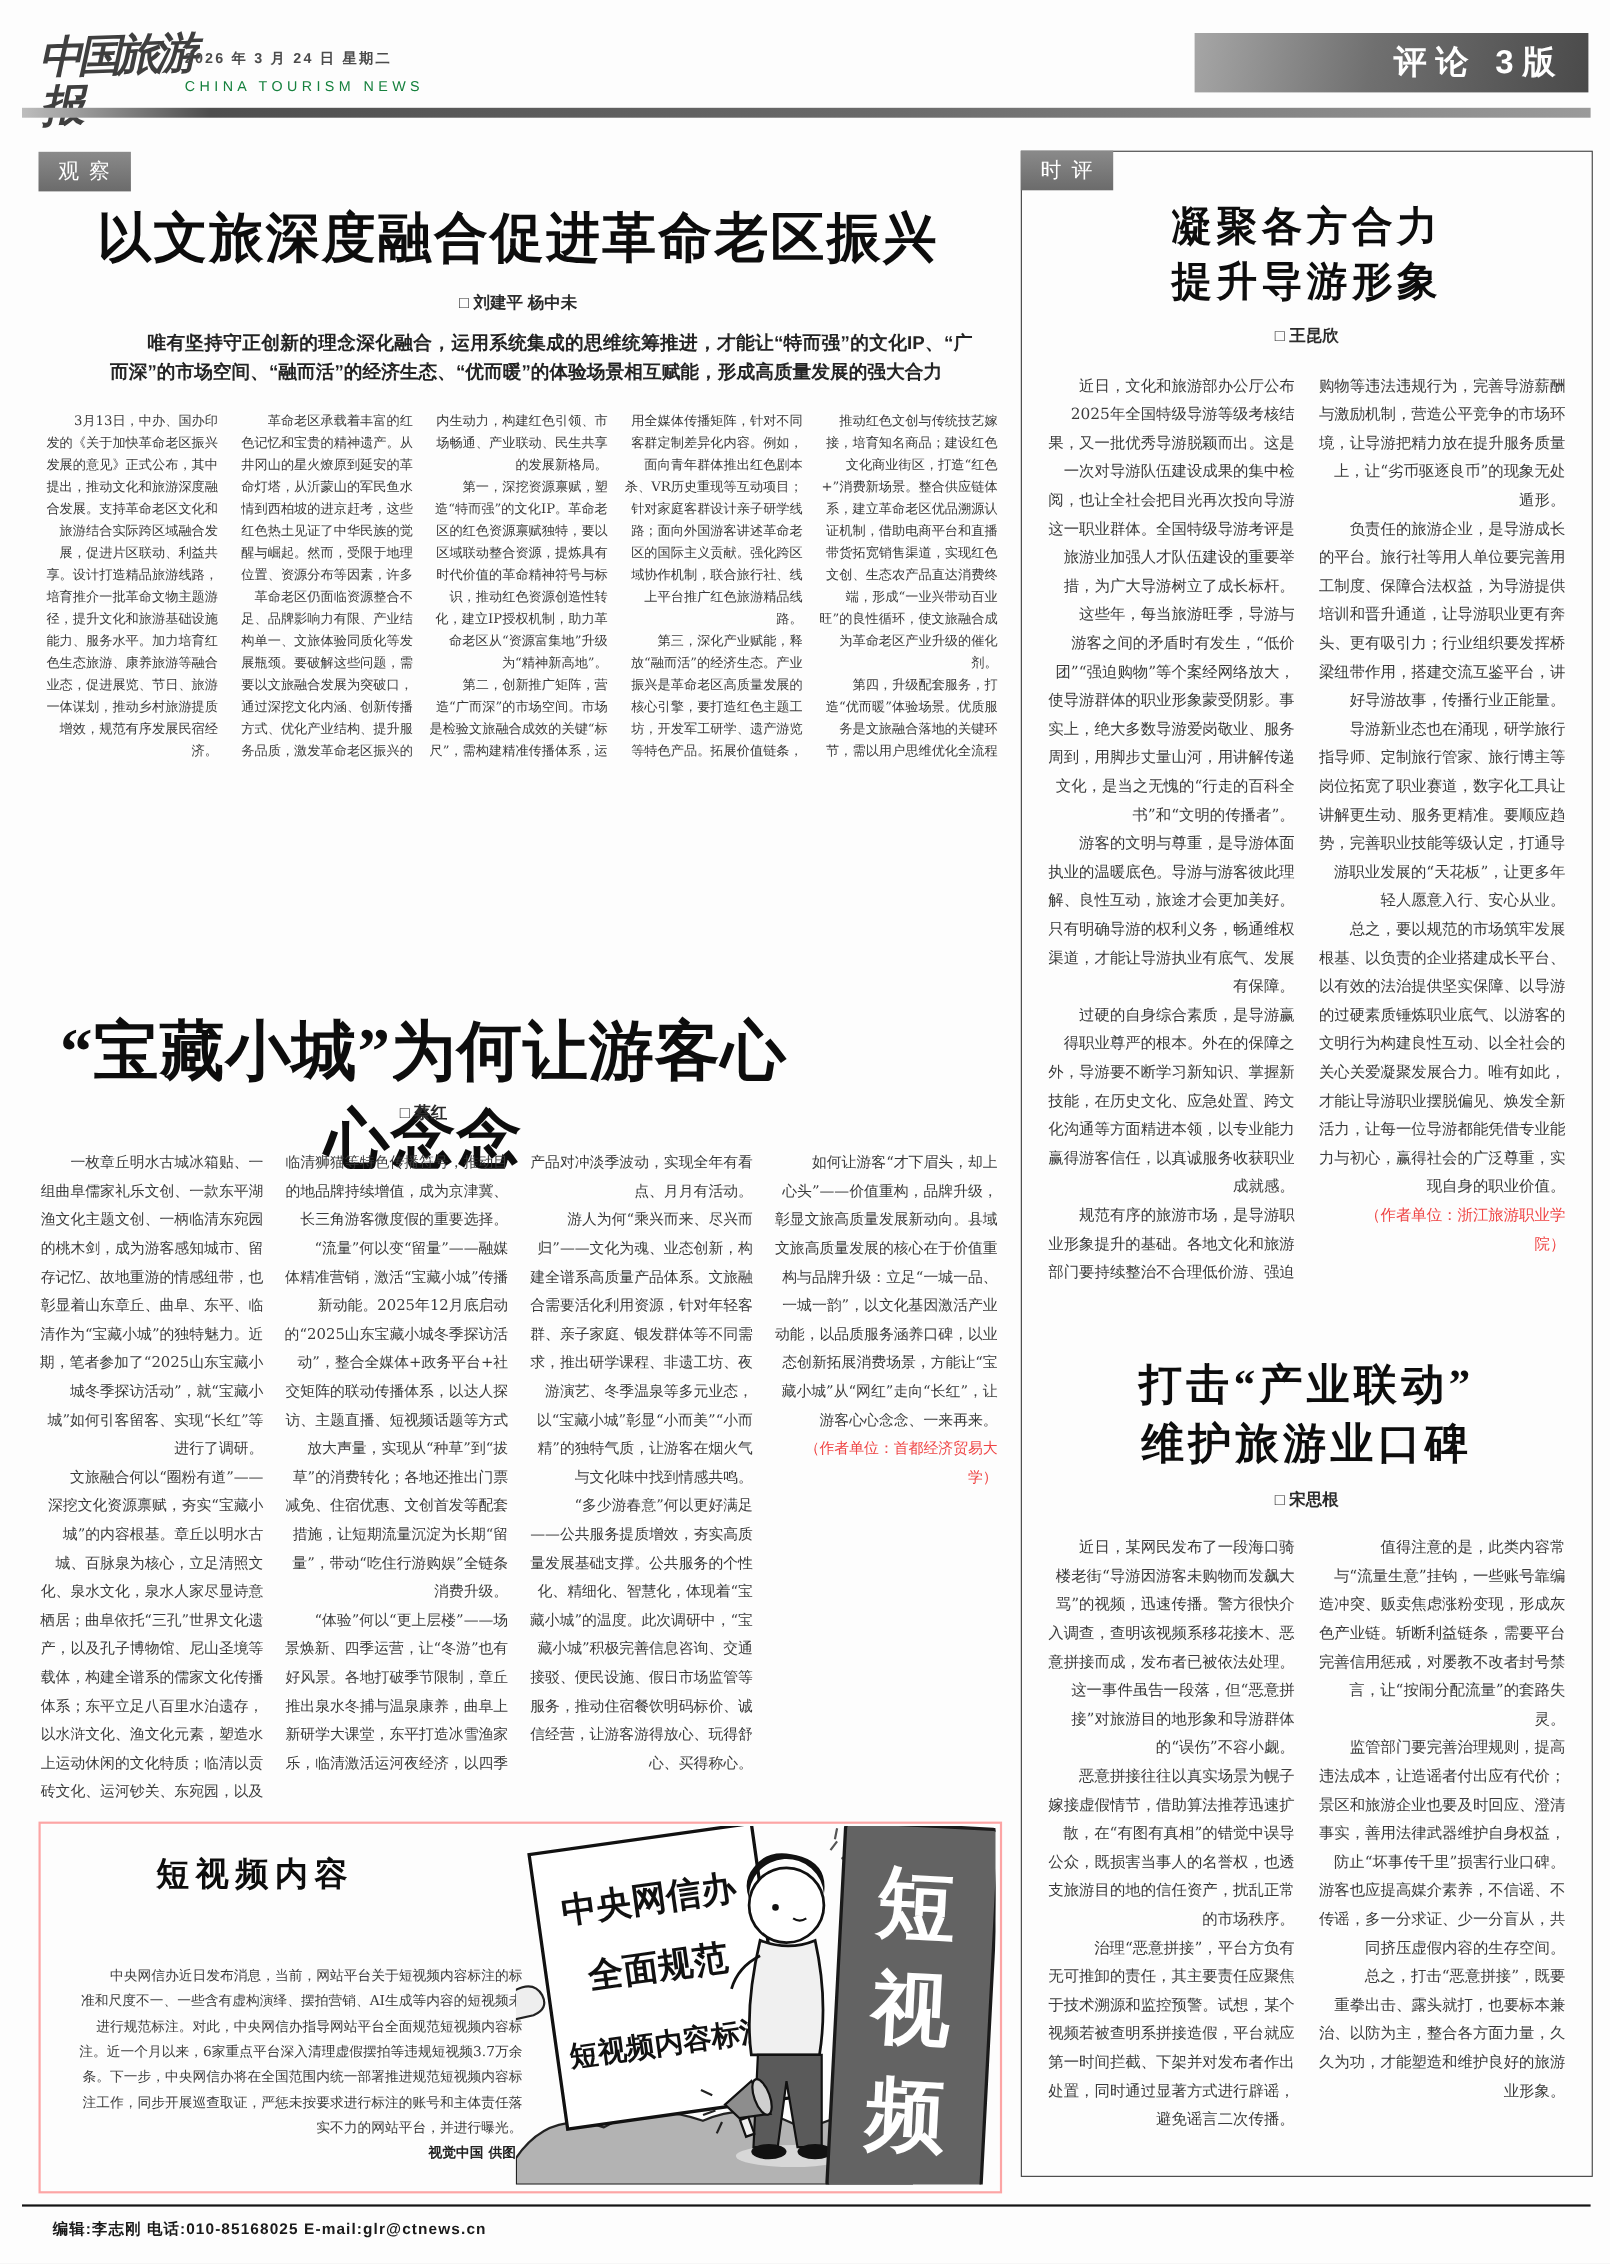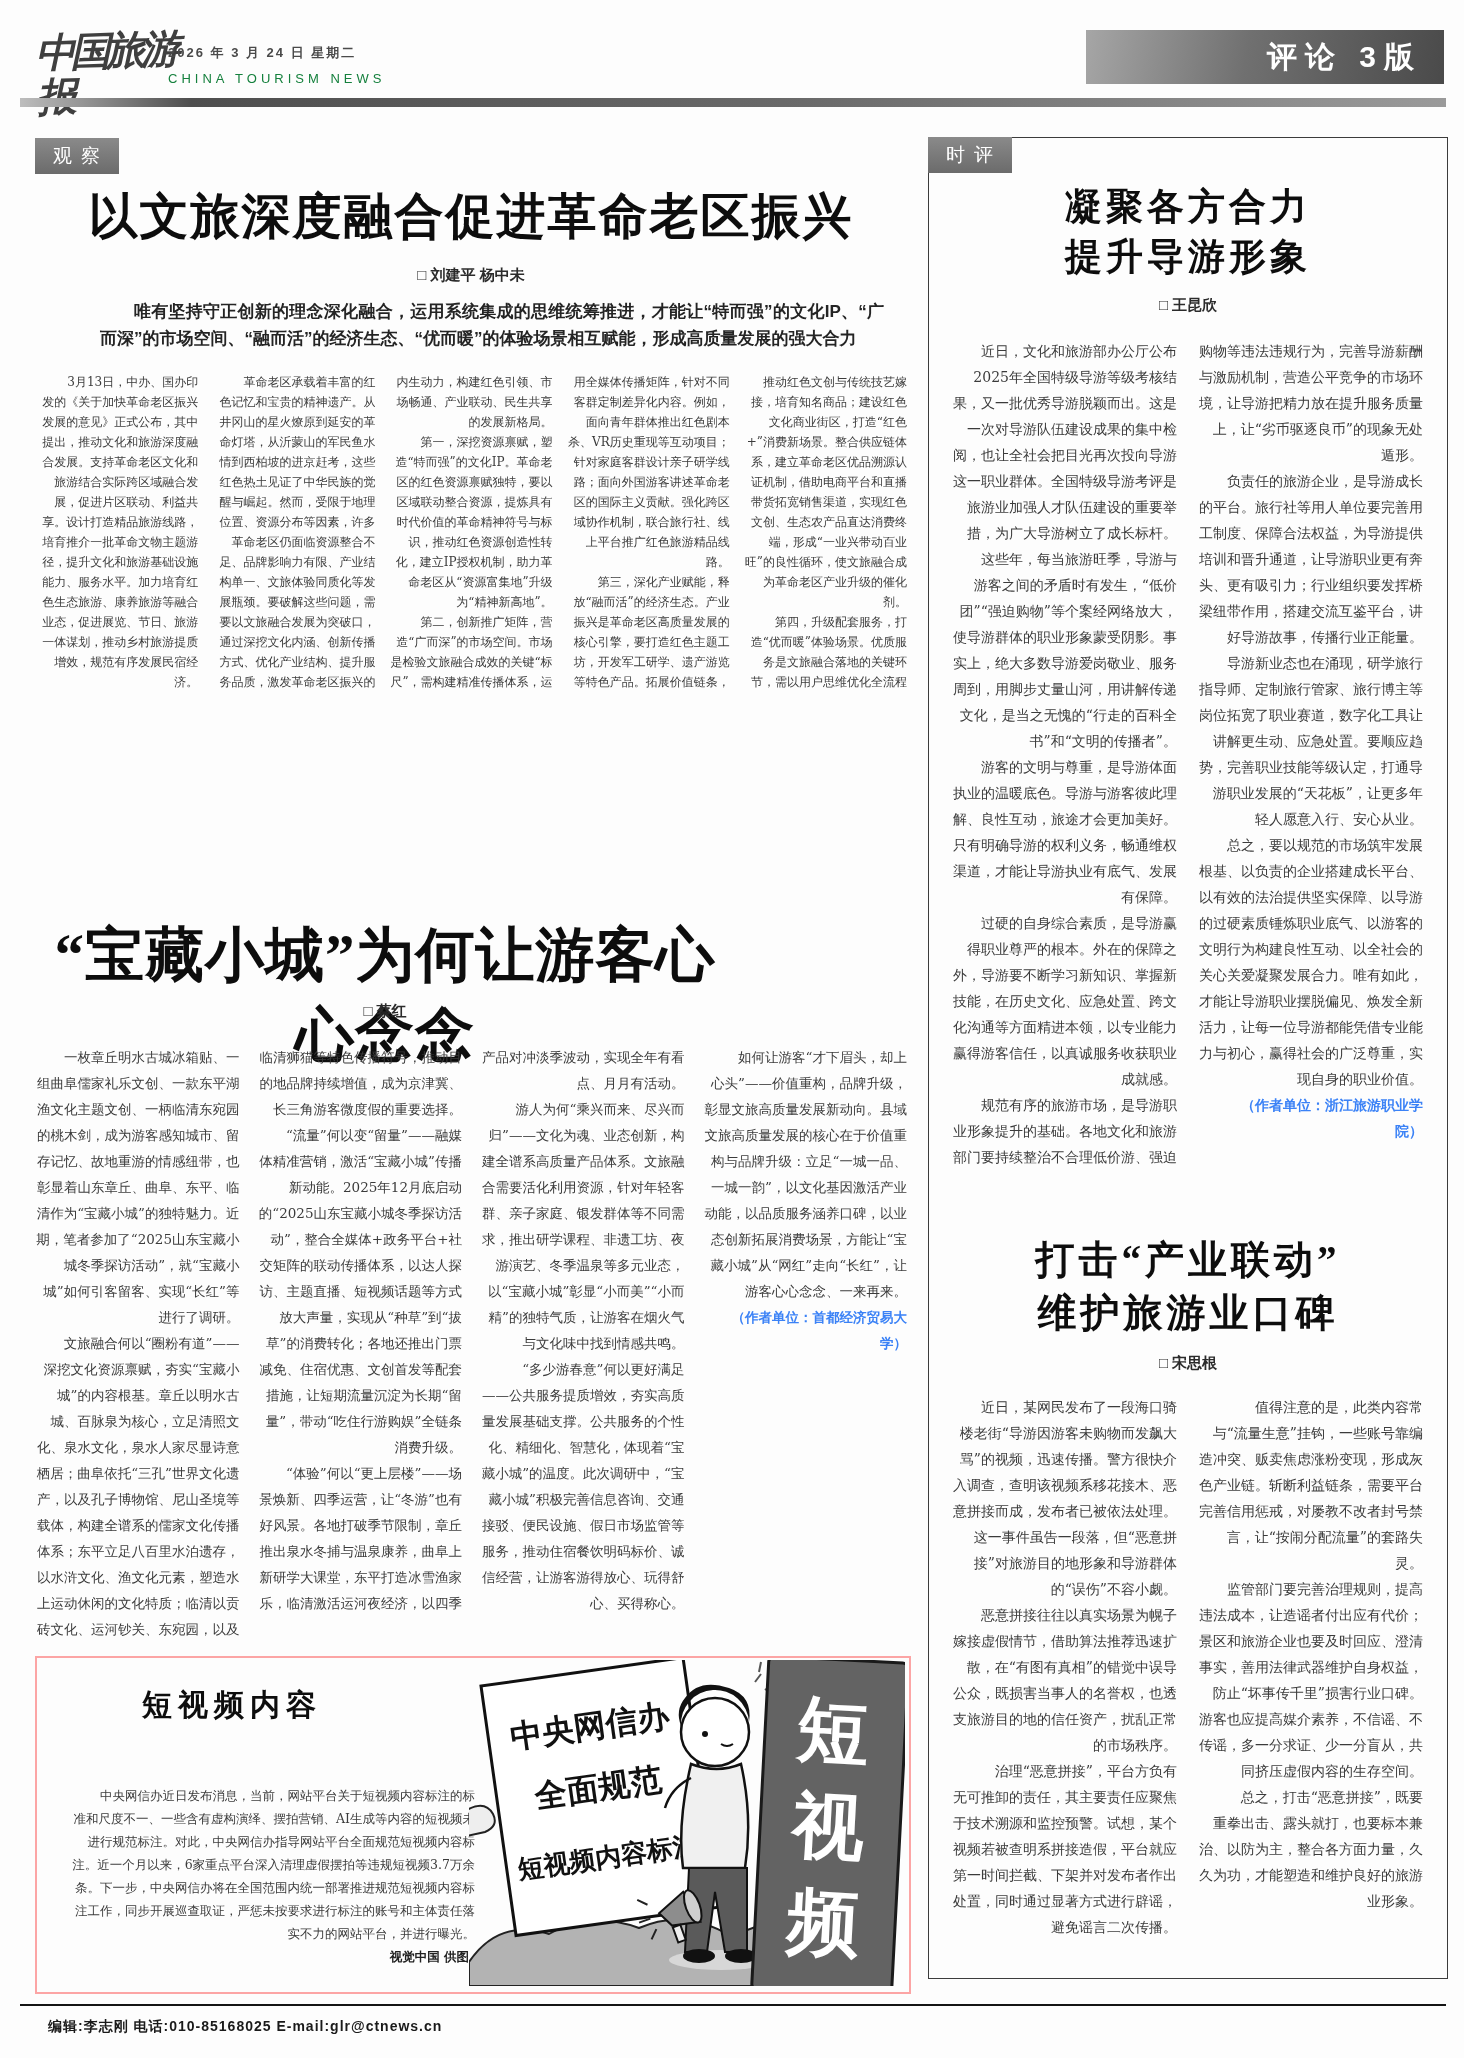--- a/index.html
+++ b/index.html
@@ -24,21 +24,21 @@
   .tag{background:linear-gradient(180deg,#8a8a8a,#6b6b6b);color:#fff;font-size:19px;
        letter-spacing:9px;padding:5px 10px 5px 18px;display:inline-block;}
 
   
   .h-serif{font-family:"Liberation Serif","DejaVu Serif",serif;font-weight:bold;color:#0d0d0d;}
   .byline{font-size:15px;font-weight:bold;color:#2b2b2b;text-align:center;}
 
   
   .kai{font-family:"DejaVu Serif","Liberation Serif",serif;color:#3b3b3b;text-align:justify;}
   .kai p{margin:0;text-indent:2em;text-align:right;}
-  .kai p.author{font-weight:bold;color:#3b82f6;}
+  .kai p.author{font-weight:normal;color:#ef4444;}
 
   .a1-body{position:absolute;left:35px;top:372px;width:872px;height:332px;
            column-count:5;column-gap:14px;font-size:12px;line-height:20px;column-fill:auto;overflow:hidden;}
   .a2-body{position:absolute;left:35px;top:1044px;width:872px;height:600px;
            column-count:4;column-gap:18px;font-size:13.5px;line-height:26px;column-fill:auto;overflow:hidden;}
 
   
   .right-box{position:absolute;left:928px;top:137px;width:518px;height:1840px;
              border:1px solid #3c3c3c;background:#fdfdfd;}
   .right-box .tag{position:absolute;left:-1px;top:-1px;}
@@ -115,21 +115,21 @@
     </div>
     <div class="r-byline byline" style="top:158px;">□ 王昆欣</div>
 
     <div class="r-body kai" style="top:200px;height:848px;">
       <p>近日，文化和旅游部办公厅公布2025年全国特级导游等级考核结果，又一批优秀导游脱颖而出。这是一次对导游队伍建设成果的集中检阅，也让全社会把目光再次投向导游这一职业群体。全国特级导游考评是旅游业加强人才队伍建设的重要举措，为广大导游树立了成长标杆。</p>
       <p>这些年，每当旅游旺季，导游与游客之间的矛盾时有发生，“低价团”“强迫购物”等个案经网络放大，使导游群体的职业形象蒙受阴影。事实上，绝大多数导游爱岗敬业、服务周到，用脚步丈量山河，用讲解传递文化，是当之无愧的“行走的百科全书”和“文明的传播者”。</p>
       <p>游客的文明与尊重，是导游体面执业的温暖底色。导游与游客彼此理解、良性互动，旅途才会更加美好。只有明确导游的权利义务，畅通维权渠道，才能让导游执业有底气、发展有保障。</p>
       <p>过硬的自身综合素质，是导游赢得职业尊严的根本。外在的保障之外，导游要不断学习新知识、掌握新技能，在历史文化、应急处置、跨文化沟通等方面精进本领，以专业能力赢得游客信任，以真诚服务收获职业成就感。</p>
       <p>规范有序的旅游市场，是导游职业形象提升的基础。各地文化和旅游部门要持续整治不合理低价游、强迫购物等违法违规行为，完善导游薪酬与激励机制，营造公平竞争的市场环境，让导游把精力放在提升服务质量上，让“劣币驱逐良币”的现象无处遁形。</p>
       <p>负责任的旅游企业，是导游成长的平台。旅行社等用人单位要完善用工制度、保障合法权益，为导游提供培训和晋升通道，让导游职业更有奔头、更有吸引力；行业组织要发挥桥梁纽带作用，搭建交流互鉴平台，讲好导游故事，传播行业正能量。</p>
-      <p>导游新业态也在涌现，研学旅行指导师、定制旅行管家、旅行博主等岗位拓宽了职业赛道，数字化工具让讲解更生动、应急处置。要顺应趋势，完善职业技能等级认定，打通导游职业发展的“天花板”，让更多年轻人愿意入行、安心从业。</p>
+      <p>导游新业态也在涌现，研学旅行指导师、定制旅行管家、旅行博主等岗位拓宽了职业赛道，数字化工具让讲解更生动、服务更精准。要顺应趋势，完善职业技能等级认定，打通导游职业发展的“天花板”，让更多年轻人愿意入行、安心从业。</p>
       <p>总之，要以规范的市场筑牢发展根基、以负责的企业搭建成长平台、以有效的法治提供坚实保障、以导游的过硬素质锤炼职业底气、以游客的文明行为构建良性互动、以全社会的关心关爱凝聚发展合力。唯有如此，才能让导游职业摆脱偏见、焕发全新活力，让每一位导游都能凭借专业能力与初心，赢得社会的广泛尊重，实现自身的职业价值。</p>
       <p class="author">（作者单位：浙江旅游职业学院）</p>
     </div>
 
     <div class="r-title h-serif" style="top:1096px;font-size:39px;">
       <div>打击“产业联动”</div>
       <div>维护旅游业口碑</div>
     </div>
     <div class="r-byline byline" style="top:1216px;">□ 宋思根</div>
 

